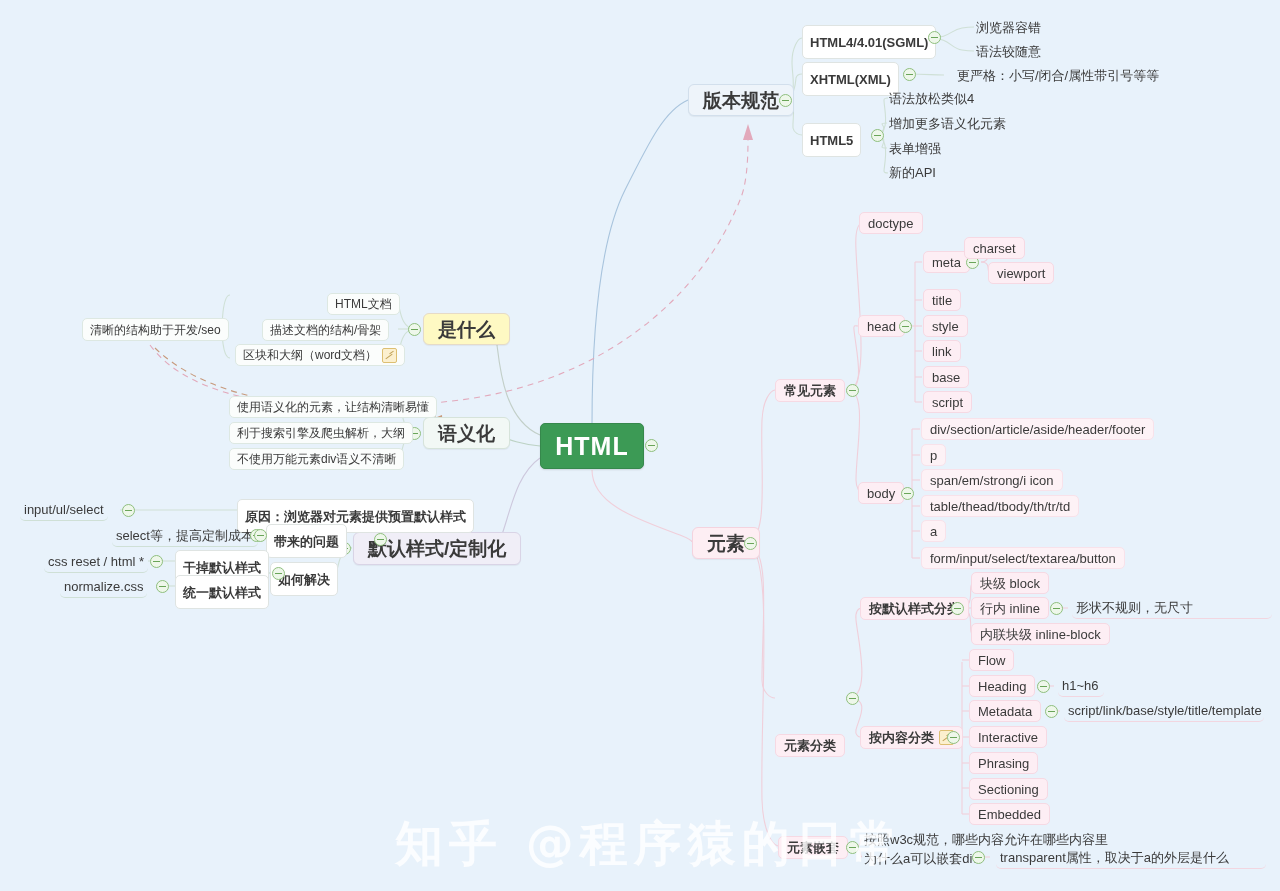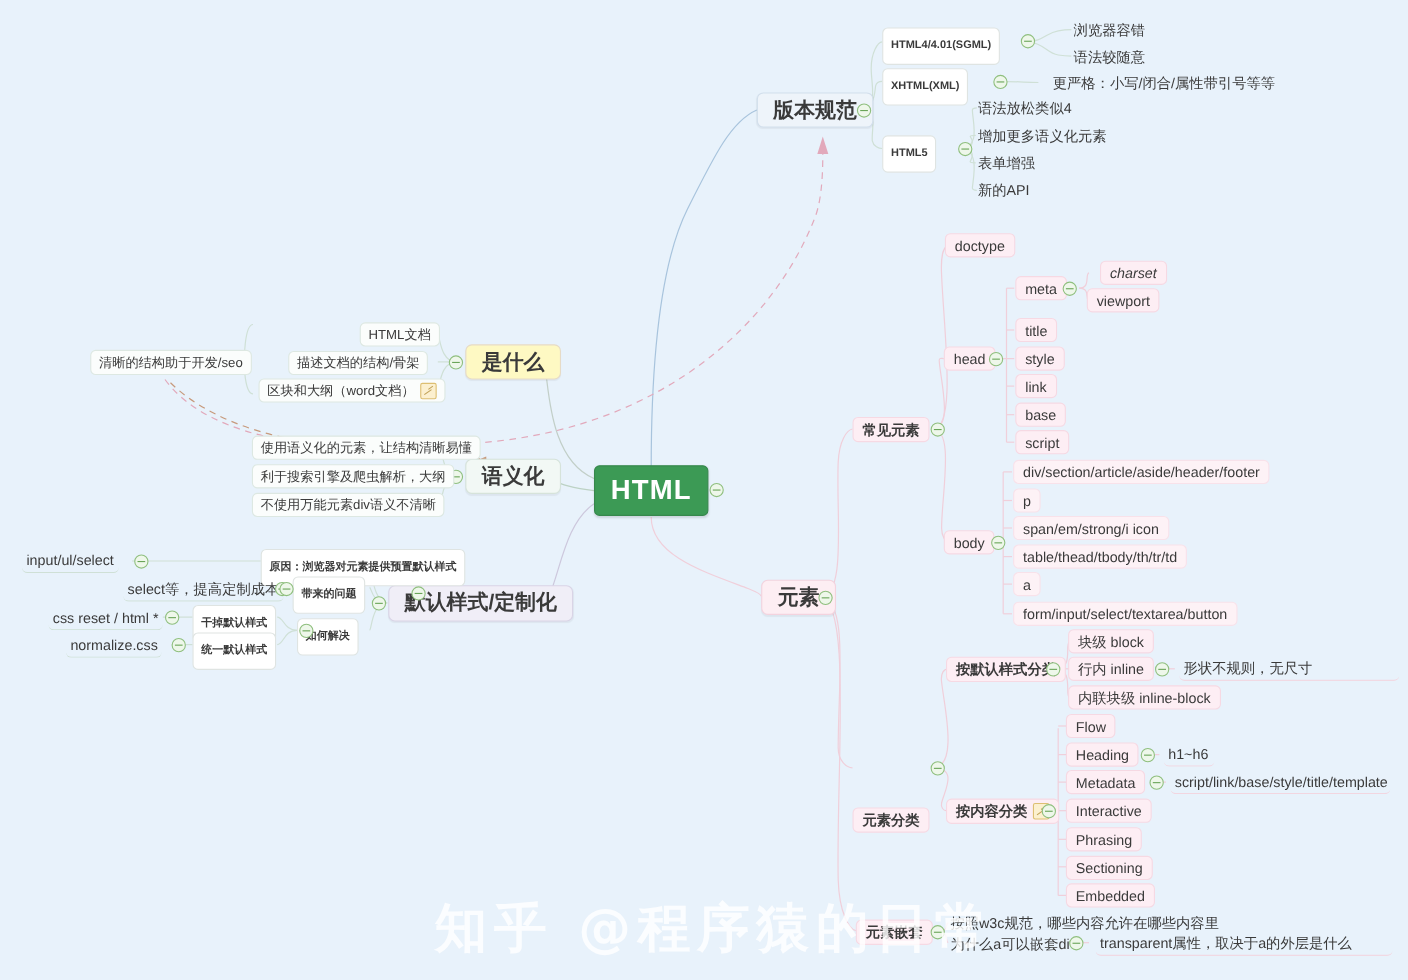--- a/index.html
+++ b/index.html
@@ -58,21 +58,21 @@
     border:1px solid #f8e2ea;
     font-size:13px;
     padding:0 8px;
   }
   .plain{
     background:transparent;border:none;
     font-size:13px;padding:0 2px;
   }
   .whitebox{
     background:#ffffff;border:1px solid #dfe4e2;
-    font-size:10px;padding:16px 7px;
+    font-size:13px;padding:16px 7px;
   }
   .greenline{
     background:#fbfdfc;border:1px solid #dde8e2;
     font-size:12px;padding:0 7px;
   }
   .boldzh{font-weight:bold;}
 
   
   .underlined{
     background:transparent;border:none;
@@ -392,21 +392,21 @@
 
   <div class="node pink" style="left:858px;top:315px;height:22px;">
     <span>head</span>
   </div>
   <div class="toggle" style="left:899px;top:320px;"></div>
 
   <div class="node pink" style="left:923px;top:251px;height:22px;">
     <span>meta</span>
   </div>
   <div class="toggle" style="left:966px;top:256px;"></div>
-  <div class="node pink" style="left:1000px;top:237px;height:22px;font-style:italic;">
+  <div class="node pink" style="left:964px;top:237px;height:22px;">
     <span>charset</span>
   </div>
   <div class="node pink" style="left:988px;top:262px;height:22px;">
     <span>viewport</span>
   </div>
 
   <div class="node pink" style="left:923px;top:289px;height:22px;">
     <span>title</span>
   </div>
   <div class="node pink" style="left:923px;top:315px;height:22px;">

